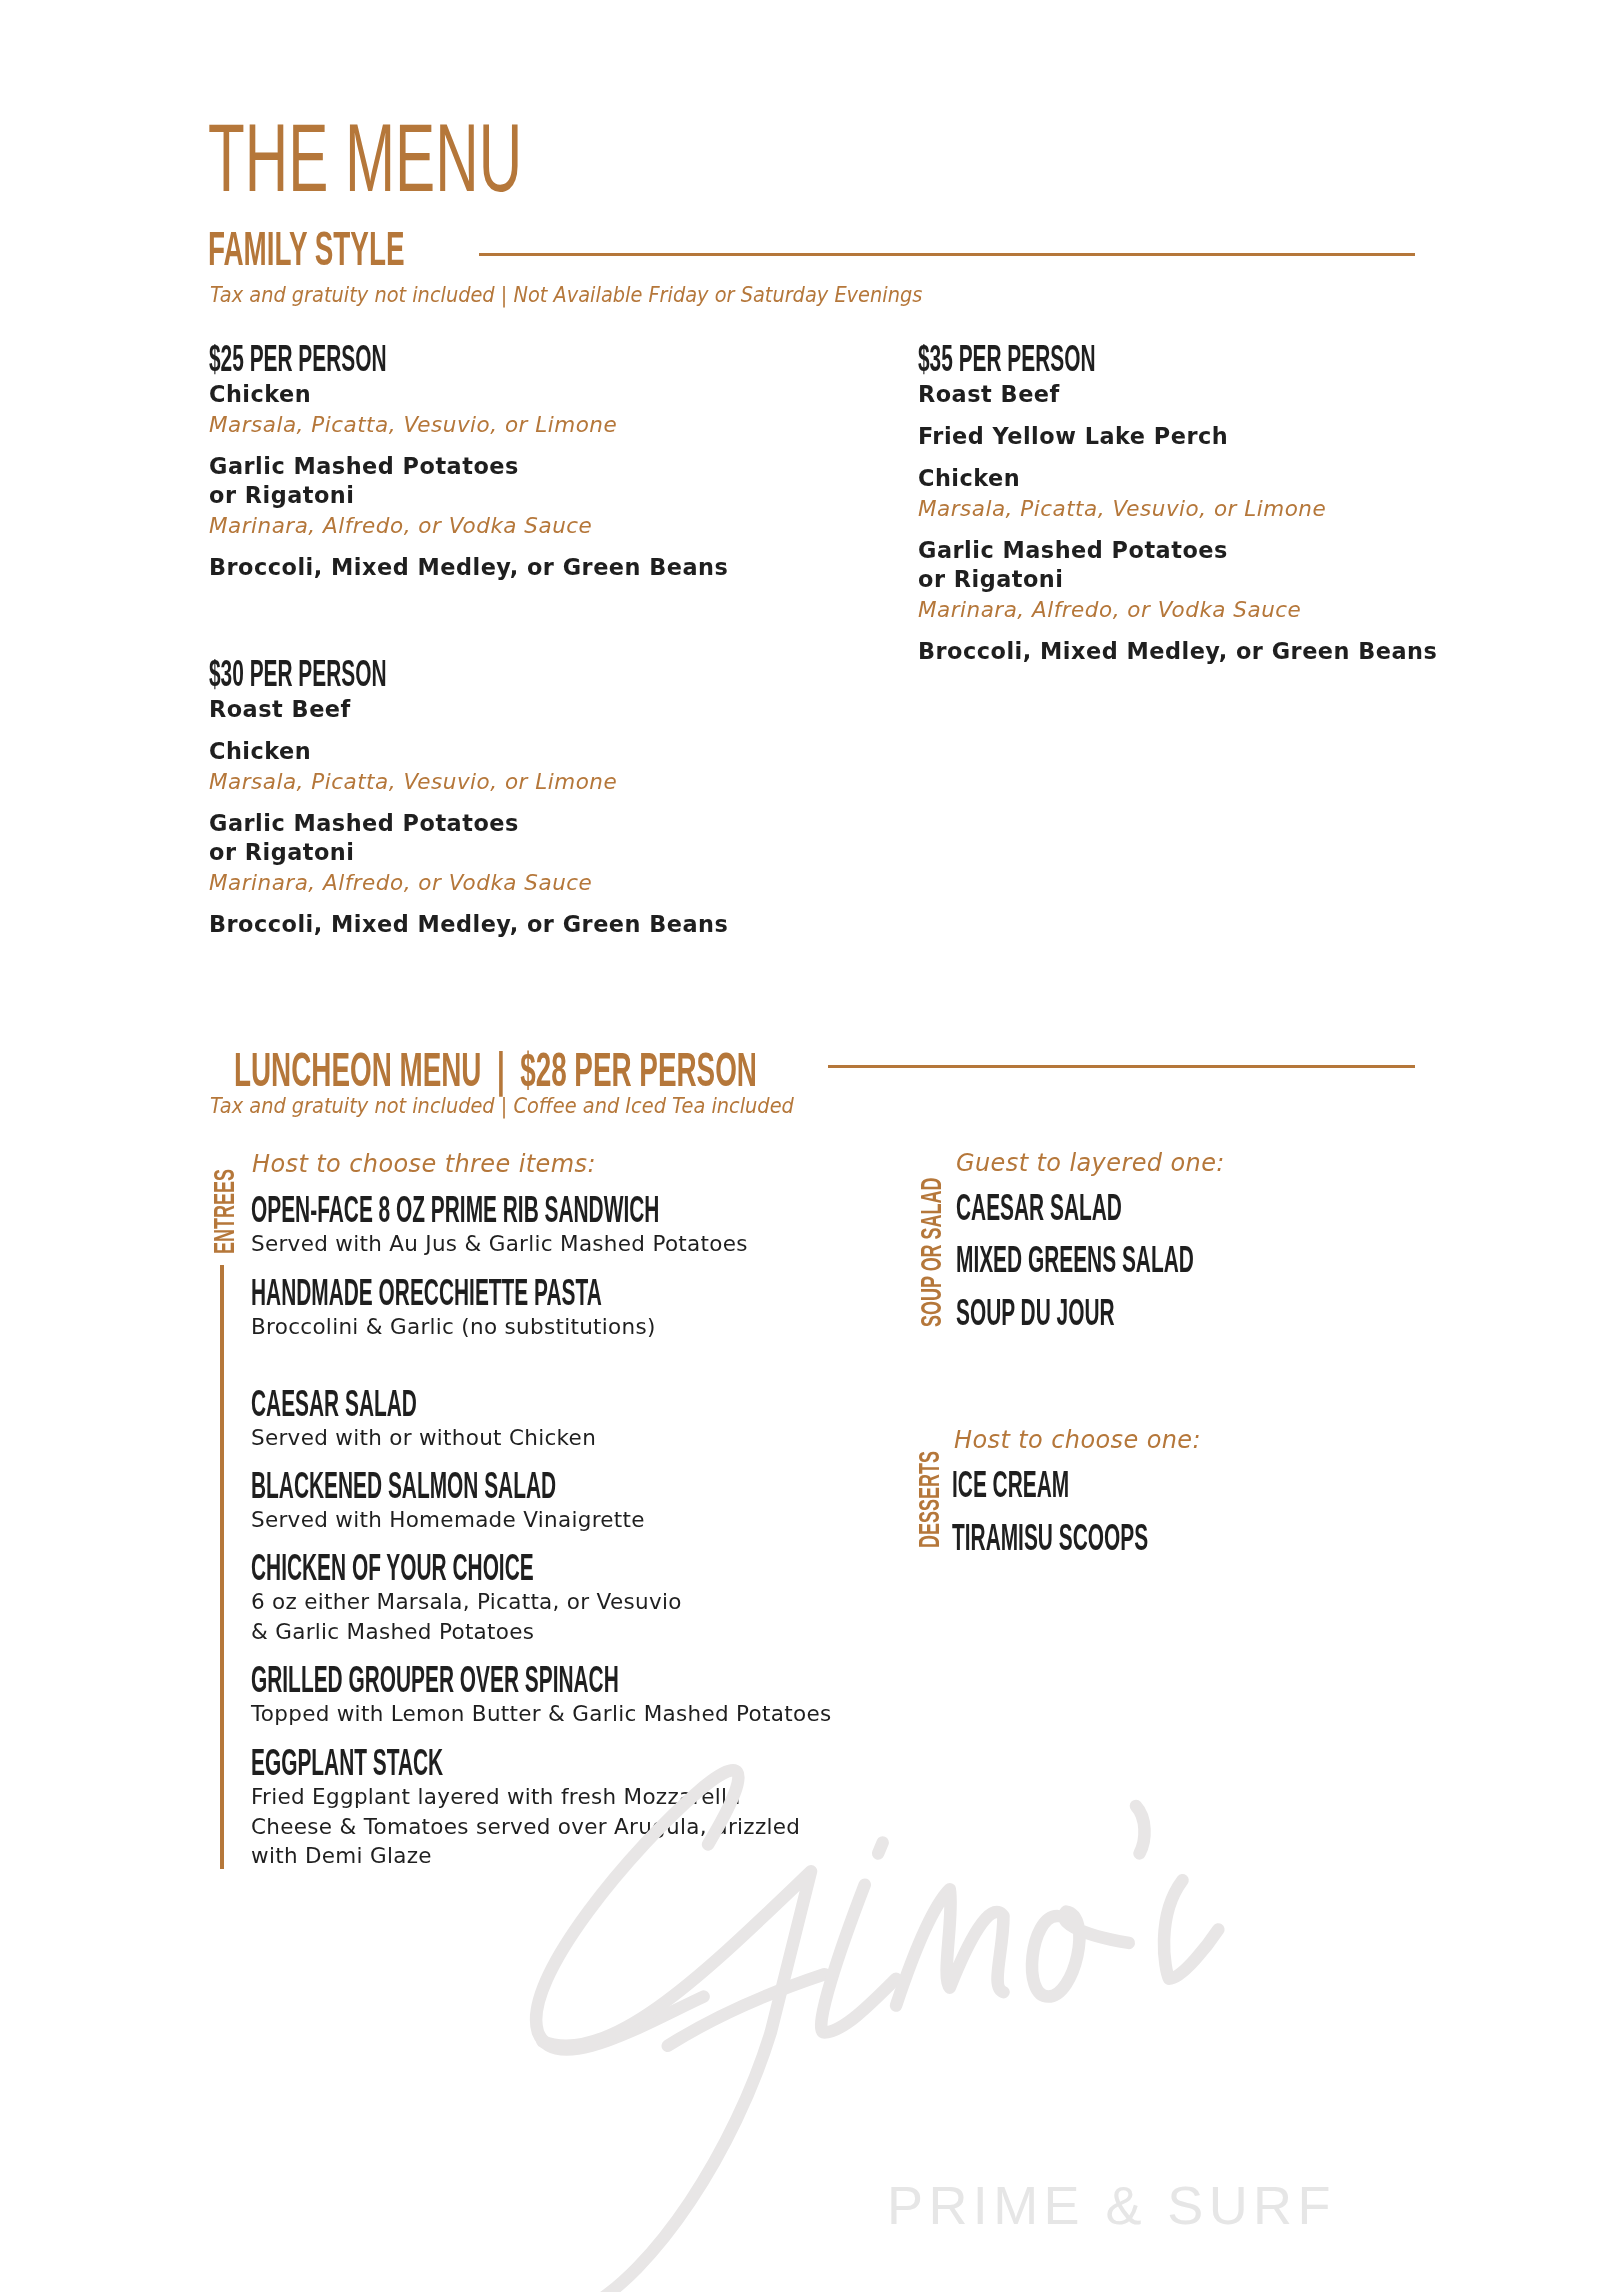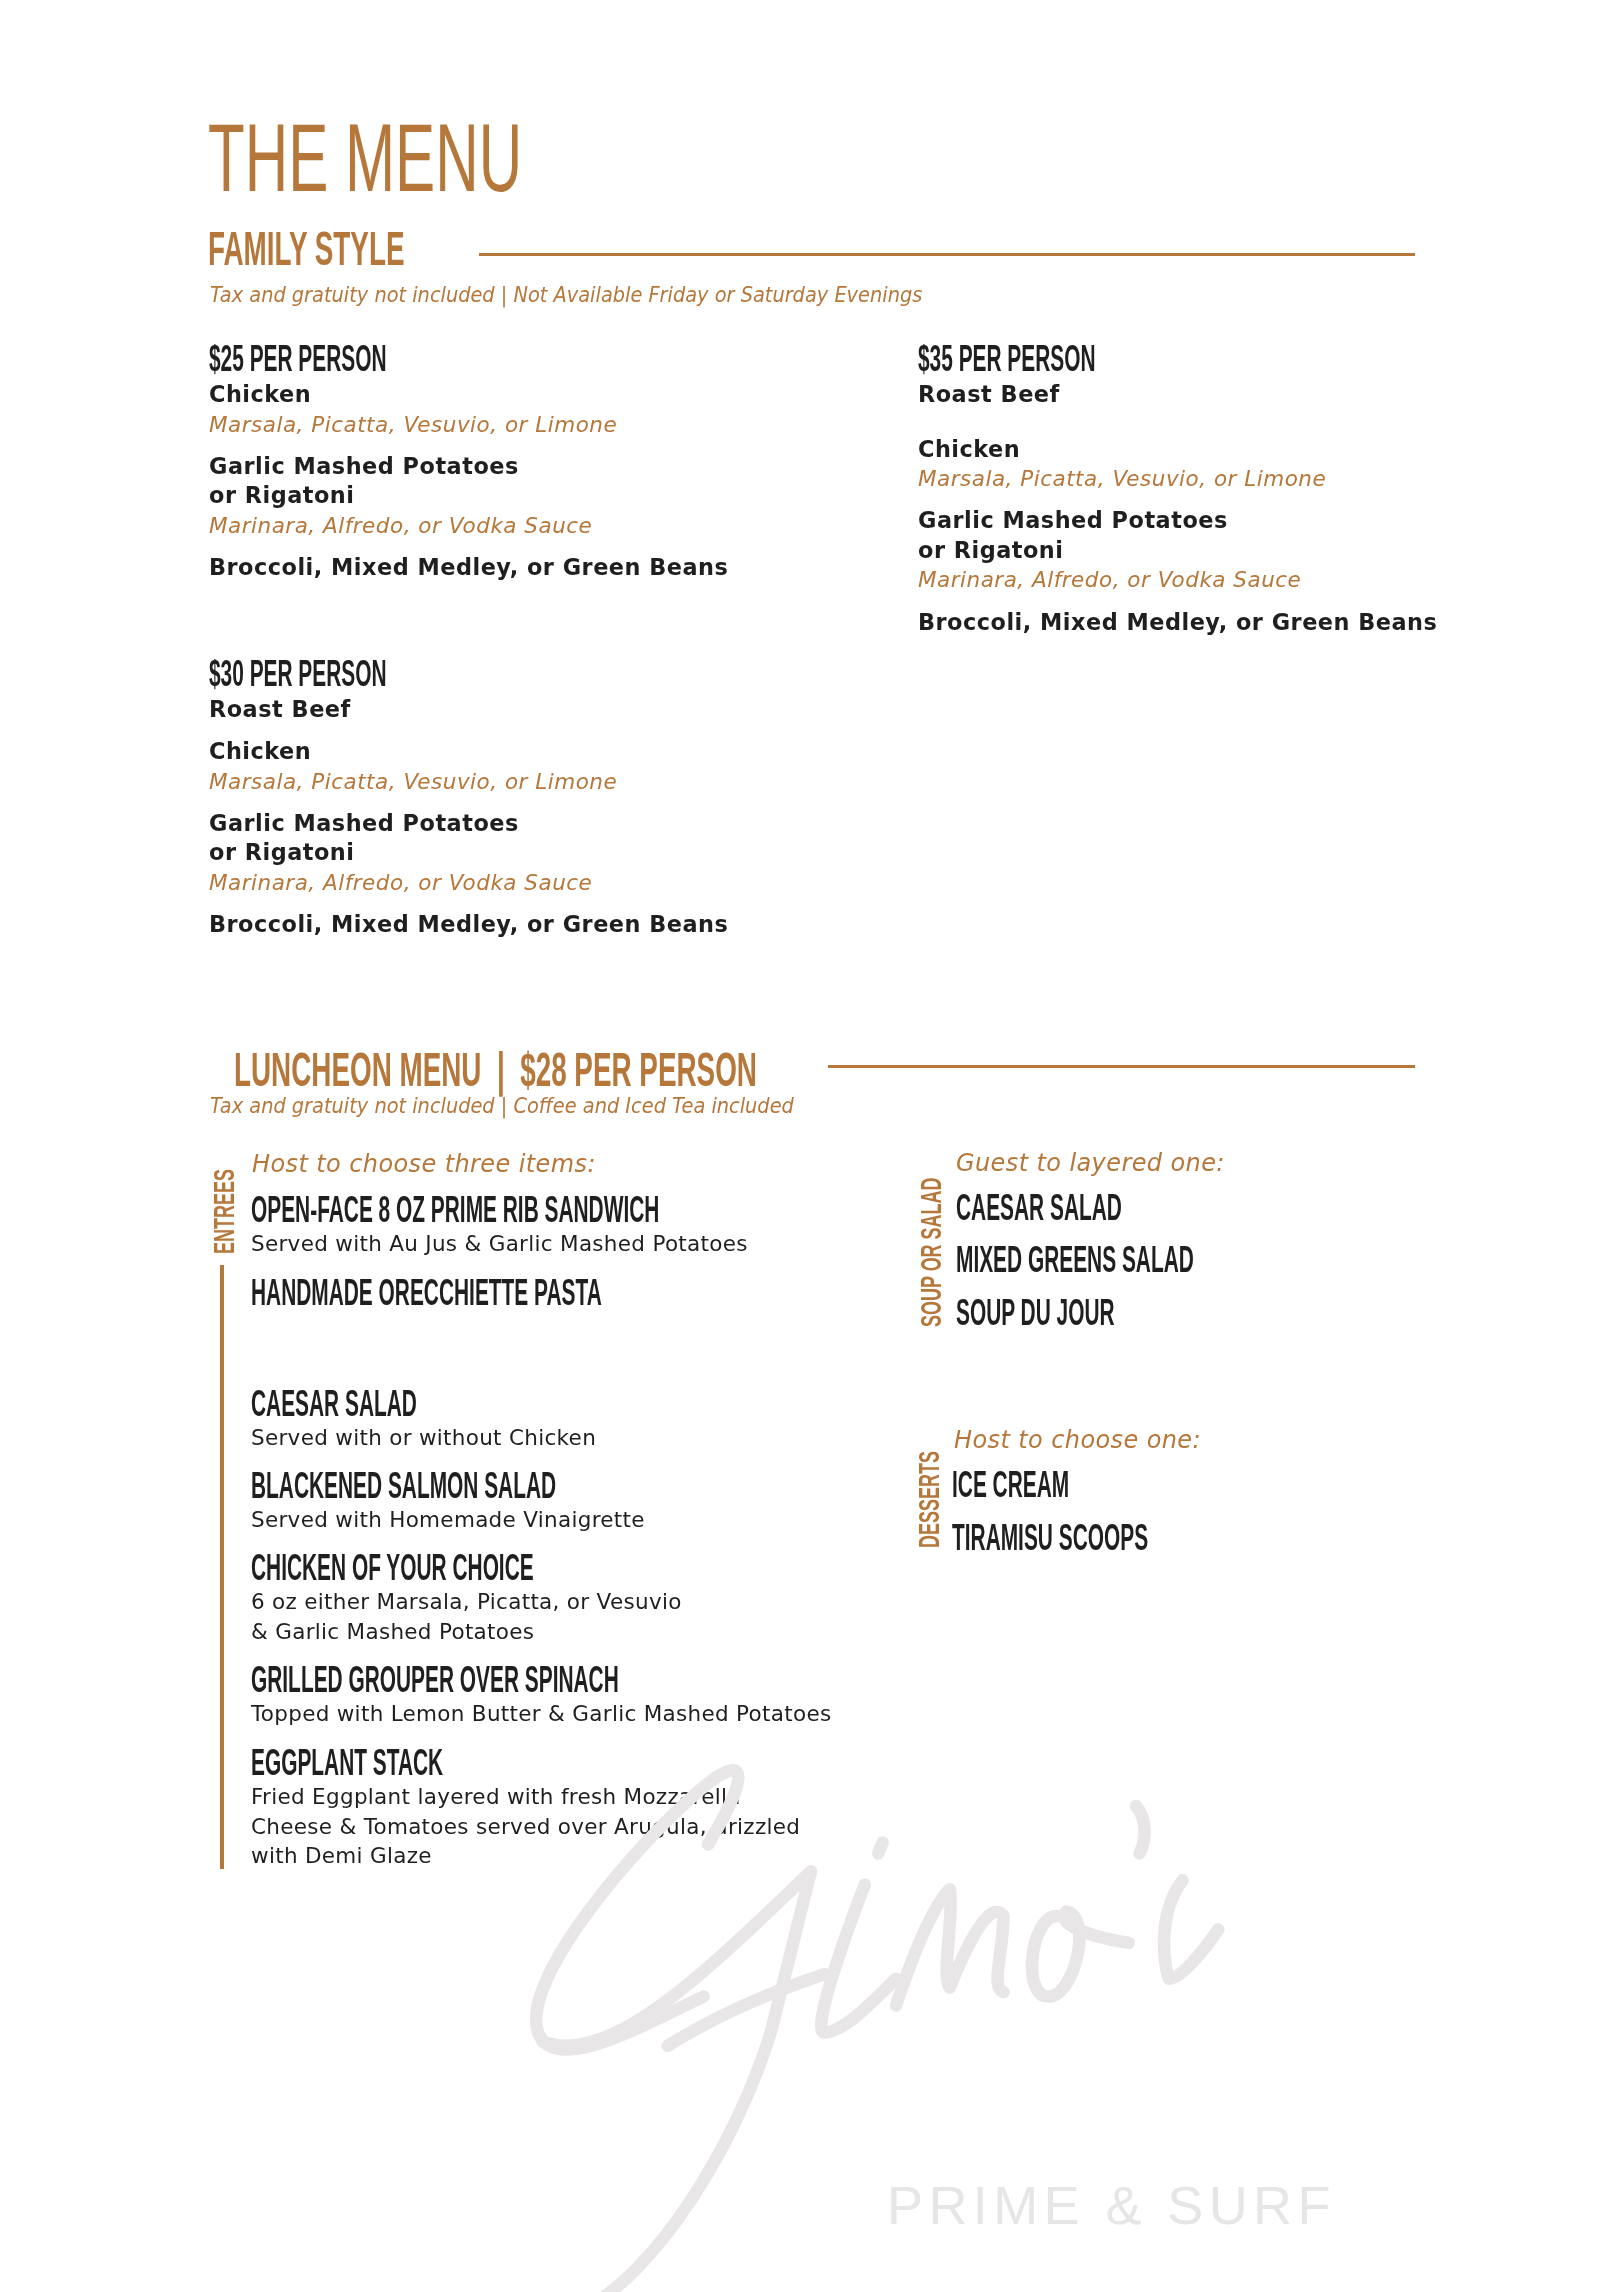--- a/index.html
+++ b/index.html
@@ -111,20 +111,21 @@
   <div class="dish">or Rigatoni</div>
   <div class="dish-opt">Marinara, Alfredo, or Vodka Sauce</div>
   <div class="gap"></div>
   <div class="dish">Broccoli, Mixed Medley, or Green Beans</div>
 </div>
 
 <div class="tier" style="left:918px; top:339px;">
   <div class="display tier-title">$35 PER PERSON</div>
   <div class="dish">Roast Beef</div>
   <div class="gap"></div>
+  <div class="dish">Fried Yellow Lake Perch</div>
   <div class="gap"></div>
   <div class="dish">Chicken</div>
   <div class="dish-opt">Marsala, Picatta, Vesuvio, or Limone</div>
   <div class="gap"></div>
   <div class="dish">Garlic Mashed Potatoes</div>
   <div class="dish">or Rigatoni</div>
   <div class="dish-opt">Marinara, Alfredo, or Vodka Sauce</div>
   <div class="gap"></div>
   <div class="dish">Broccoli, Mixed Medley, or Green Beans</div>
 </div>
@@ -138,20 +139,21 @@
 <div class="vlabel" style="left:208px; top:1254px; transform: rotate(-90deg) scaleX(0.62);">ENTREES</div>
 <div class="vbar" style="left:220px; top:1265px; height:604px;"></div>
 <div class="prompt" style="left:252px; top:1150px;">Host to choose three items:</div>
 
 <div class="entree" style="top:1191px;">
   <div class="display entree-name">OPEN-FACE 8 OZ PRIME RIB SANDWICH</div>
   <div class="entree-desc">Served with Au Jus &amp; Garlic Mashed Potatoes</div>
 </div>
 <div class="entree" style="top:1274px;">
   <div class="display entree-name">HANDMADE ORECCHIETTE PASTA</div>
+  <div class="entree-desc">Broccolini &amp; Garlic (no substitutions)</div>
 </div>
 <div class="entree" style="top:1385px;">
   <div class="display entree-name">CAESAR SALAD</div>
   <div class="entree-desc">Served with or without Chicken</div>
 </div>
 <div class="entree" style="top:1467px;">
   <div class="display entree-name">BLACKENED SALMON SALAD</div>
   <div class="entree-desc">Served with Homemade Vinaigrette</div>
 </div>
 <div class="entree" style="top:1549px;">

